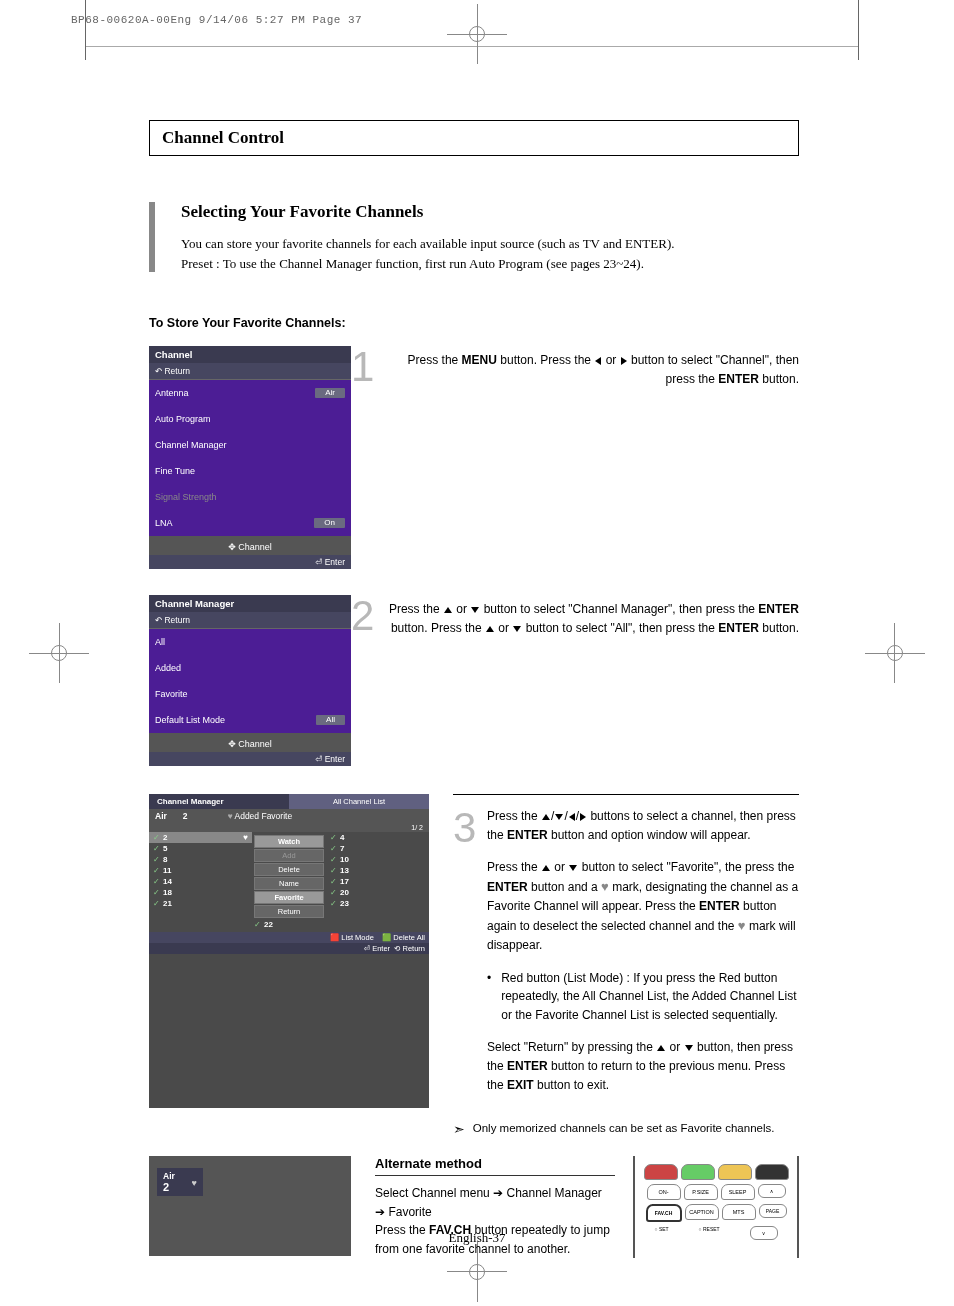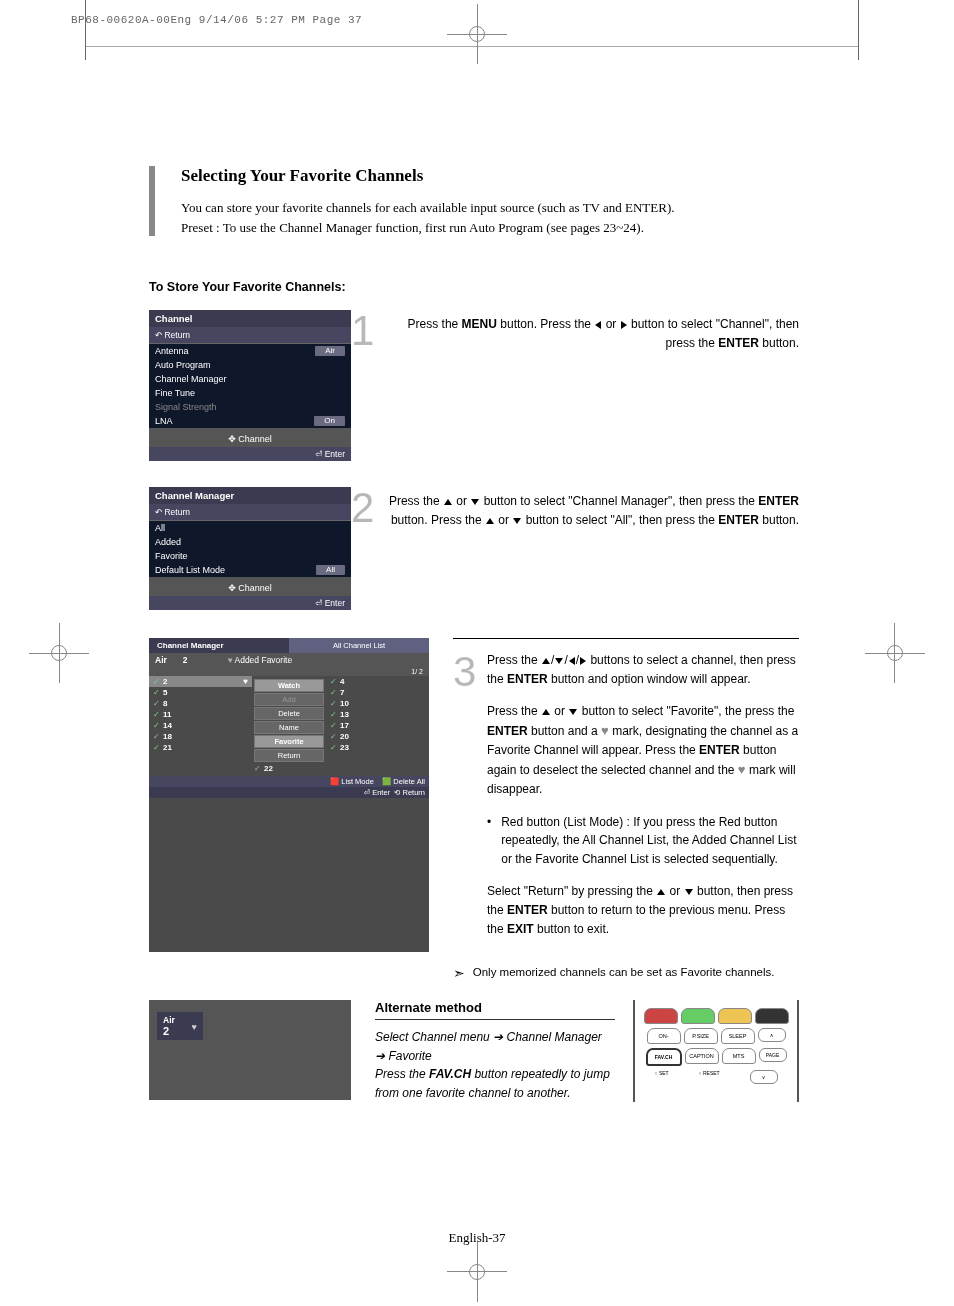--- a/index.html
+++ b/index.html
@@ -32,21 +32,21 @@
 .step-block { display:flex; margin-top:16px; }
 .osd-col { width:202px; flex-shrink:0; }
 .step-col { flex:1; display:flex; }
 .big-num { font-size:42px; font-weight:300; color:#b8b8b8; line-height:1; width:34px; flex-shrink:0; font-family:Arial,sans-serif; }
 .step-text { font-size:12px; line-height:1.55; padding-top:5px;text-align:right; }
 .step-text b { font-weight:bold; }
 .osd { background:#555; color:#fff; font-size:9px; margin-bottom:10px; }
 .osd .hdr { background:#3a3a50; padding:3px 6px; font-weight:bold; font-size:9.5px; }
 .osd .ret { background:#464660; padding:3px 6px; font-size:8.5px; border-bottom:1px solid #666; }
 .osd .ret::before { content:"↶ "; }
-.osd .row { display:flex; justify-content:space-between; padding:2px 6px; background:#0f172a; }
+.osd .row { display:flex; justify-content:space-between; padding:8px 6px; background:#4c1d95; }
 .osd .row.dim { color:#888; }
 .osd .val { background:#6a6a80; padding:0 10px; font-size:8px; border-radius:1px; }
 .osd .foot-mid { text-align:center; padding:6px 0 3px; font-size:9px; background:#555; }
 .osd .foot-mid::before { content:"✥ "; }
 .osd .foot-bot { text-align:right; padding:2px 6px; font-size:8.5px; background:#464660; }
 .osd .foot-bot::before { content:"⏎ "; }
 .step3-layout { display:flex; margin-top:18px; }
 .osd3 { width:280px; flex-shrink:0; background:#4a4a4a; color:#fff; font-size:8px; }
 .osd3 .top { display:flex; }
 .osd3 .top .t1 { background:#3a3a50; padding:3px 8px; font-weight:bold; flex:1; }
@@ -85,21 +85,21 @@
 .note-row { display:flex; margin-top:14px; font-size:11.5px; margin-left:304px; }
 .note-row .mk { margin-right:8px; font-size:14px; line-height:1; }
 .alt-section { display:flex; margin-top:20px; }
 .alt-osd { width:202px; height:100px; background:#555; flex-shrink:0; position:relative; }
 .alt-osd .box { position:absolute; top:12px; left:8px; background:#3a3a50; color:#fff; font-size:9px; padding:3px 28px 3px 6px; }
 .alt-osd .box .a { font-weight:bold; font-size:8.5px; }
 .alt-osd .box .b { font-weight:bold; font-size:11px; }
 .alt-osd .box .h { position:absolute; right:6px; top:10px; color:#ccc; }
 .alt-mid { flex:1; margin-left:24px; margin-right:18px; }
 .alt-title { font-weight:bold; font-size:13px; border-bottom:1px solid #333; padding-bottom:4px; margin-bottom:8px; }
-.alt-text { font-size:12px; line-height:1.55;font-style:italic; }
+.alt-text { font-size:12px; line-height:1.55; }
 .remote { width:150px; flex-shrink:0; border-left:2px solid #555; border-right:2px solid #555; padding:8px 6px; }
 .remote .rrow { display:flex; gap:3px; margin-bottom:4px; justify-content:center; }
 .remote .rbtn { flex:1; height:14px; border:1px solid #888; border-radius:7px 7px 3px 3px; font-size:5.5px; text-align:center; line-height:14px; max-width:32px; }
 .remote .rbtn.red { background:#c44; }
 .remote .rbtn.grn { background:#6c6; }
 .remote .rbtn.yel { background:#eec555; }
 .remote .rbtn.blk { background:#333; color:#fff; }
 .remote .rbtn.boxed { border:2px solid #333; background:#fff; font-weight:bold; font-size:5px; }
 .remote .oval-sm { width:26px; height:12px; border:1px solid #888; border-radius:6px; font-size:5px; text-align:center; line-height:12px; }
 .footer-pg { position:absolute; bottom:60px; left:50%; transform:translateX(-50%); font-family:"Times New Roman",serif; font-size:13px; }
@@ -120,20 +120,21 @@
   <div class="crop bot-v"></div>
   <div class="crop bot-c"></div>
   <div class="crop left-h"></div>
   <div class="crop left-v"></div>
   <div class="crop left-c"></div>
   <div class="crop right-h"></div>
   <div class="crop right-v"></div>
   <div class="crop right-c"></div>
 
   <div class="content">
+    <div class="title-box">Channel Control</div>
 
     <div class="section-heading">
       <div class="bar"></div>
       <div class="sh-body">
         <div class="sh-title">Selecting Your Favorite Channels</div>
         <div class="sh-txt">You can store your favorite channels for each available input source (such as TV and ENTER).</div>
         <div class="sh-txt">Preset : To use the Channel Manager function, first run Auto Program (see pages 23~24).</div>
       </div>
     </div>
 

